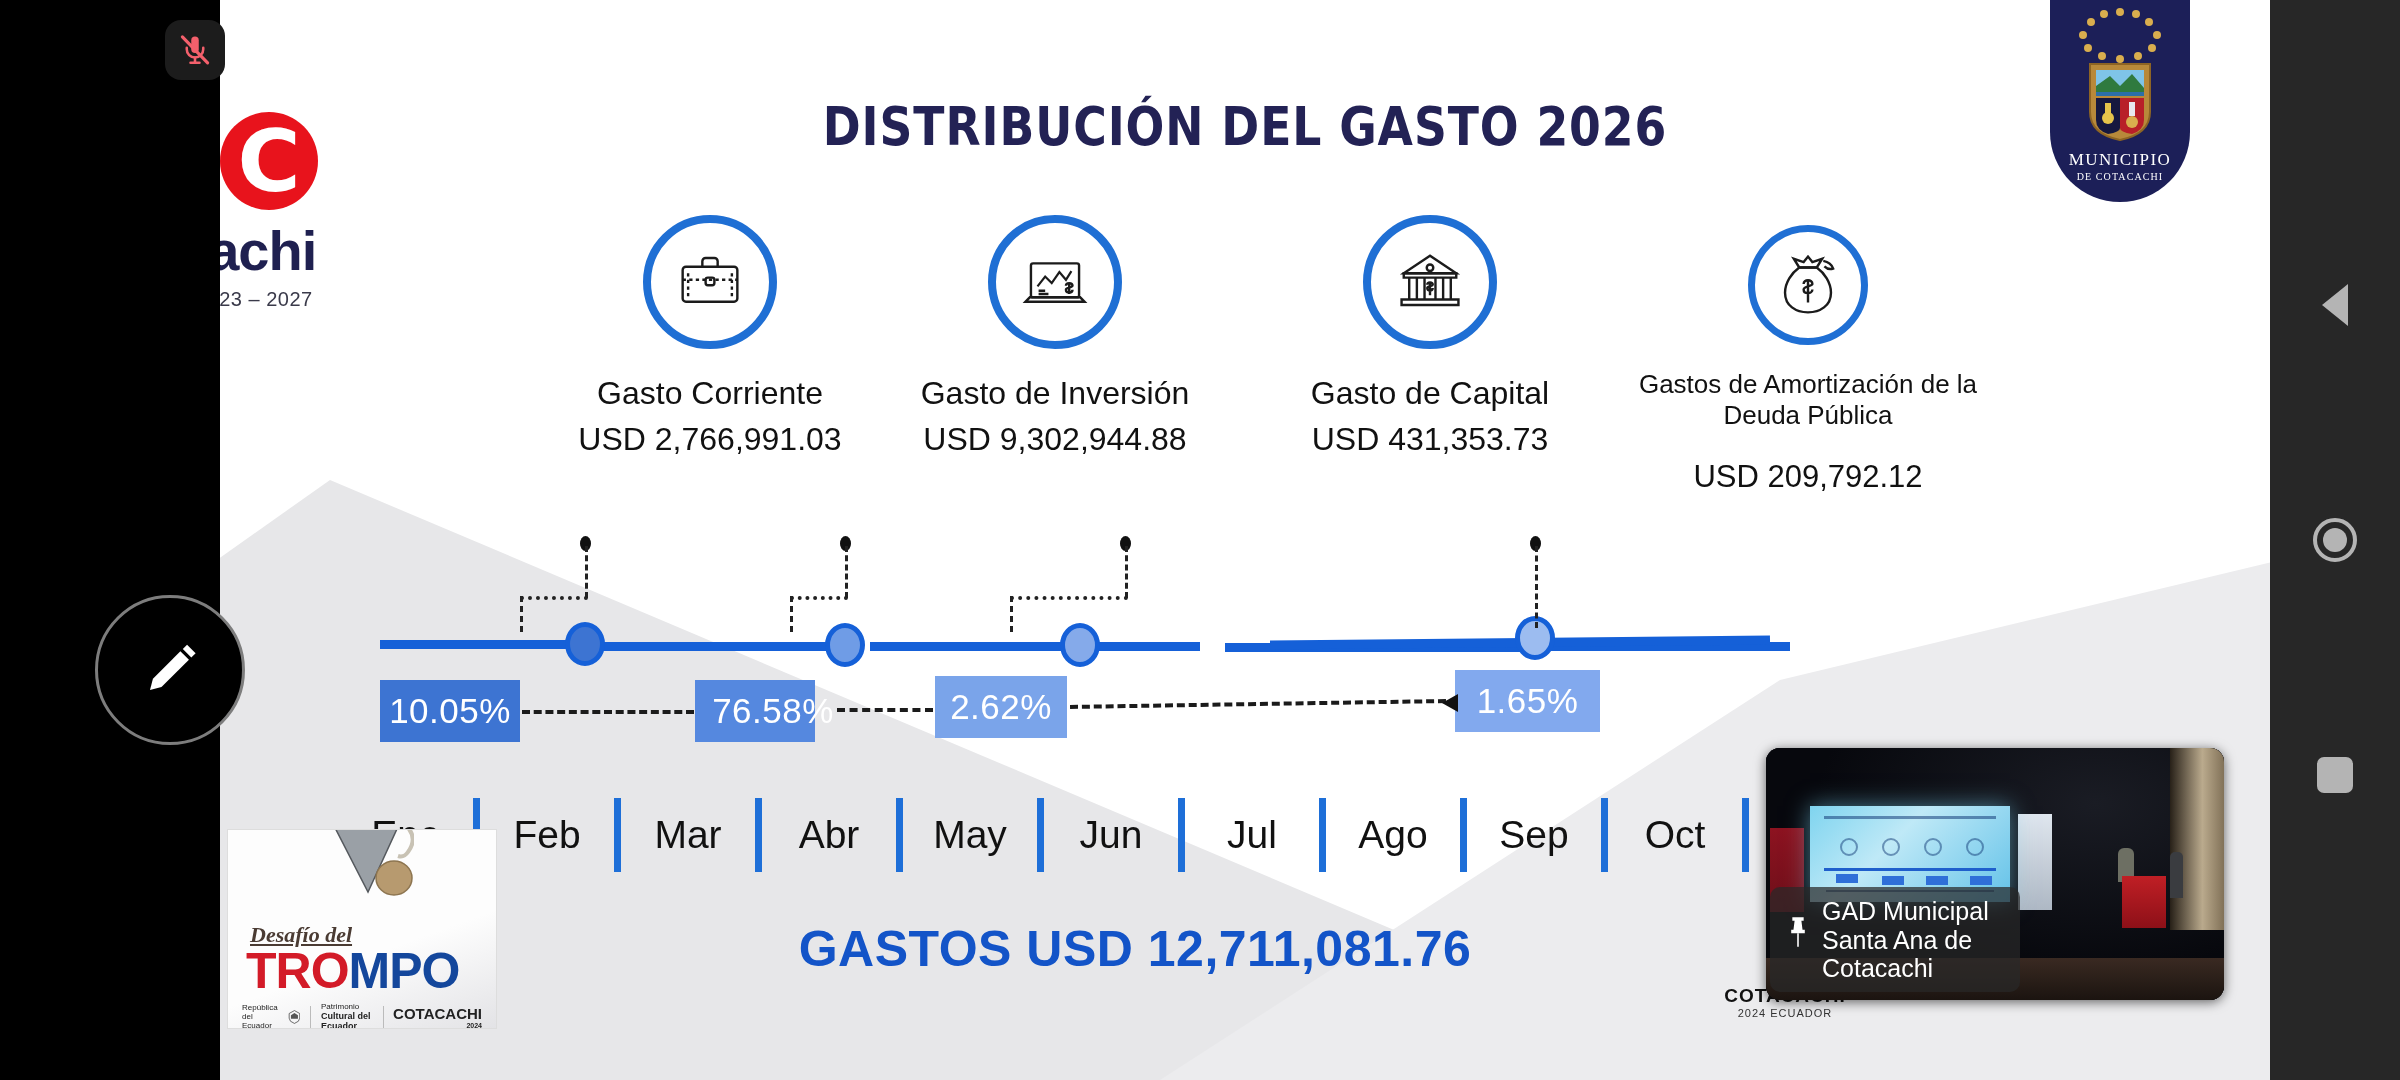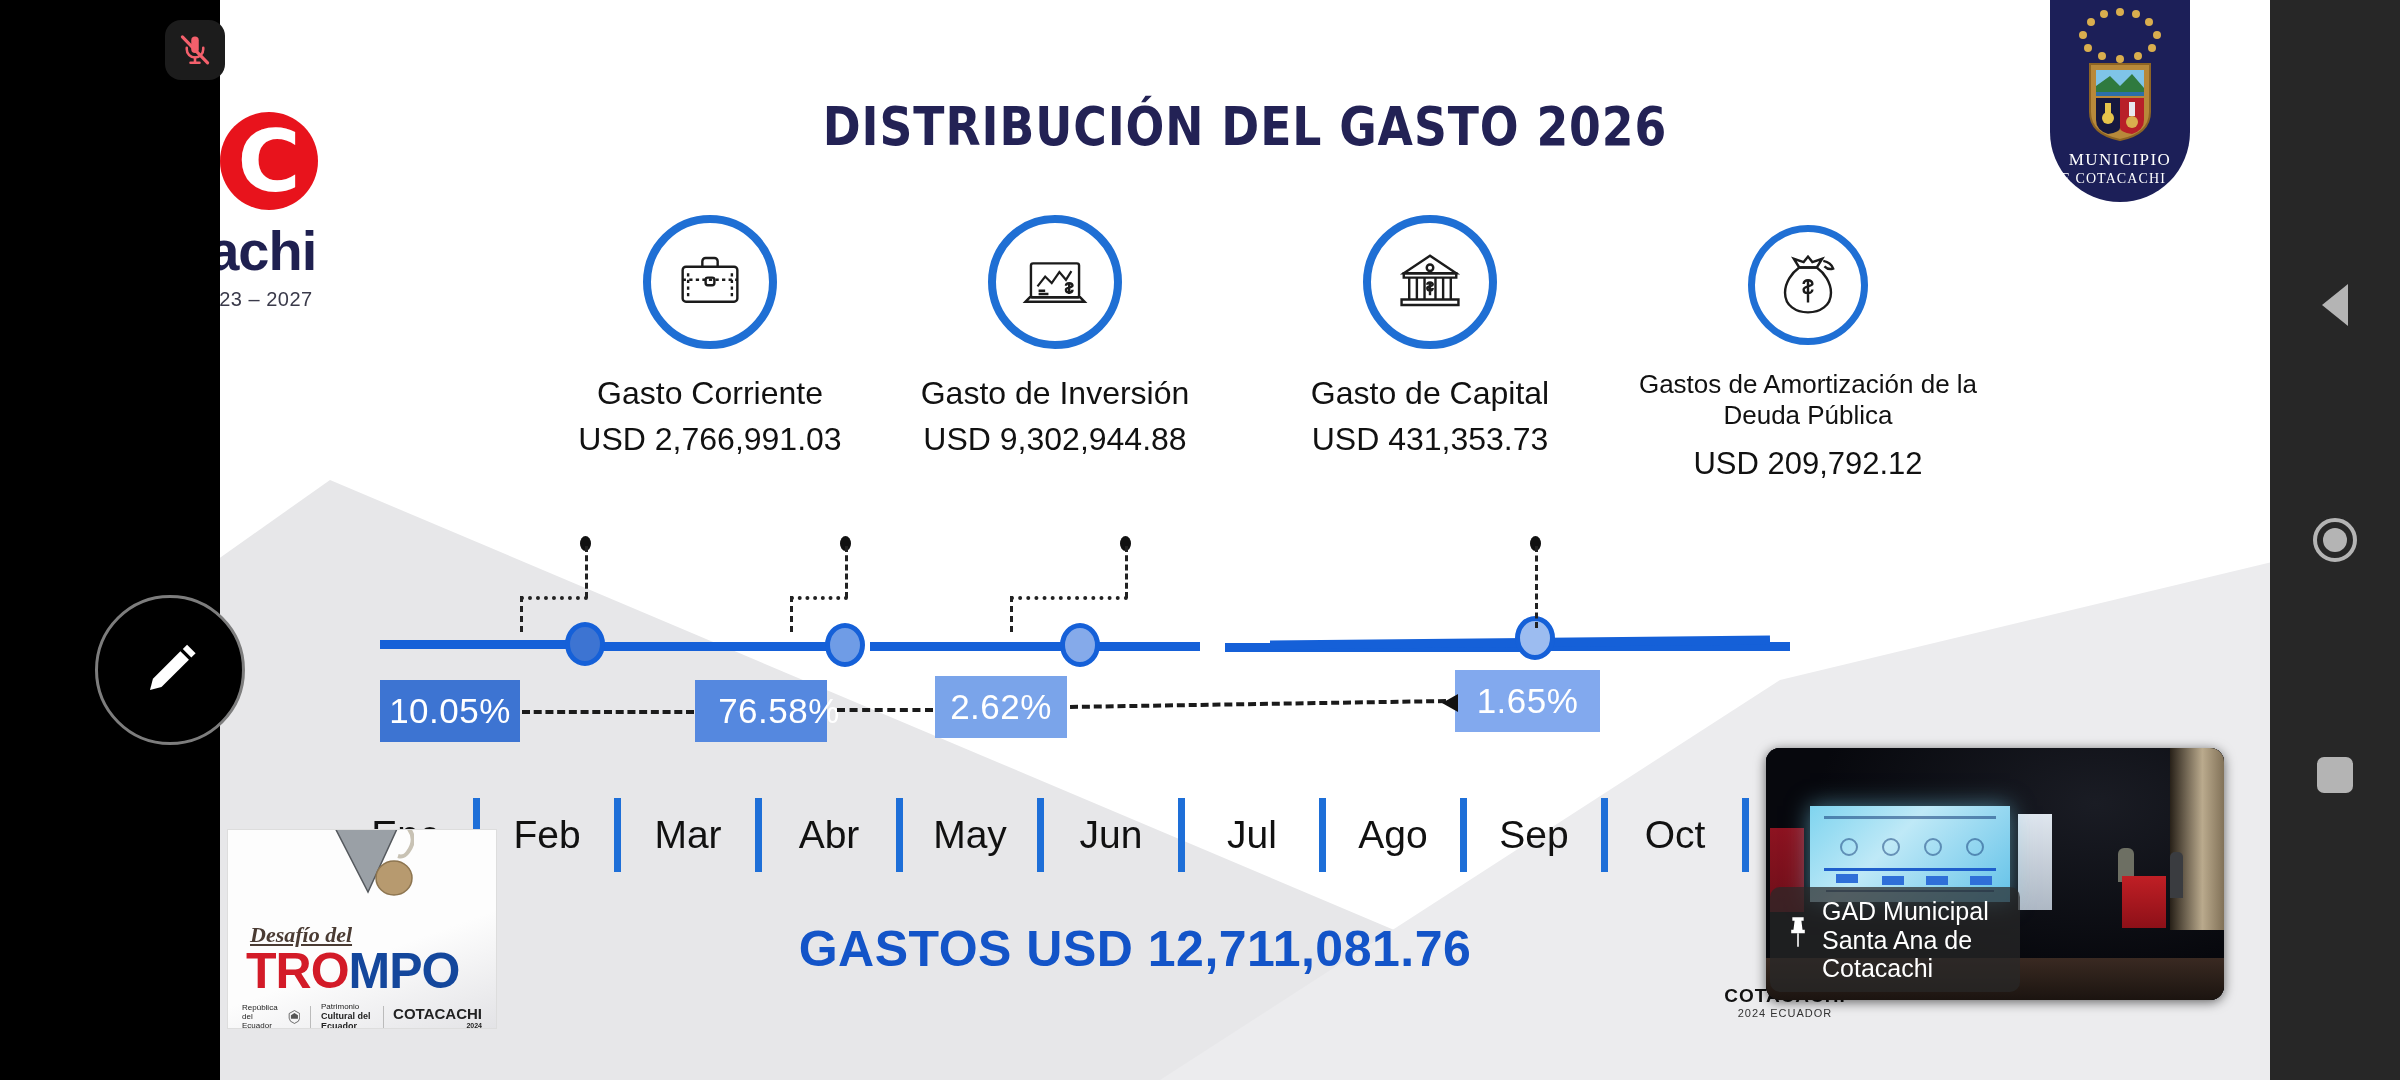--- a/index.html
+++ b/index.html
@@ -42,21 +42,21 @@
   .cat-ring svg { width:70px; height:70px; }
   .cat-name { margin-top:26px; font-size:32px; color:#111; line-height:1.18; font-weight:400; }
   .cat-amt { margin-top:8px; font-size:32px; color:#111; font-weight:400; }
 
   #cat-0 { left:330px; top:215px; width:320px; }
   #cat-1 { left:640px; top:215px; width:390px; }
   #cat-2 { left:1030px; top:215px; width:360px; }
   #cat-3 { left:1378px; top:215px; width:420px; }
   #cat-3 .cat-ring { width:120px; height:120px; border-width:7px; margin-top:10px; }
   #cat-3 .cat-name { font-size:26px; margin-top:24px; }
-  #cat-3 .cat-amt { font-size:31px; margin-top:16px; }
+  #cat-3 .cat-amt { font-size:31px; margin-top:29px; }
 
   
   #timeline { position:absolute; left:0; top:520px; width:2050px; height:200px; }
   .tl-line { position:absolute; height:9px; background:#1560d8; }
   .tl-node { position:absolute; width:40px; height:44px; border-radius:50%;
     border:5px solid #1560d8; }
   .tl-dot { position:absolute; width:11px; height:15px; border-radius:50%; background:#111; }
   .conn { position:absolute; border-left:3px dashed #222; }
   .conn-h { position:absolute; border-top:4px dotted #222; }
 
@@ -86,22 +86,22 @@
     letter-spacing:-1px; }
   #logo-sub { position:absolute; left:36px; top:228px; font-size:20px; color:#3a3a4a; letter-spacing:.5px; }
 
   
   #crest { position:absolute; left:1830px; top:-36px; width:140px; height:238px;
     background:#1c1f58; border-bottom-left-radius:70px; border-bottom-right-radius:70px; z-index:4; }
   #crest .stars { position:absolute; left:0; top:40px; width:140px; height:60px; }
   #crest .shield { position:absolute; left:38px; top:98px; width:64px; height:80px; }
   #crest .c1 { position:absolute; left:0; top:186px; width:140px; text-align:center;
     color:#fff; font-size:17px; letter-spacing:1.4px; font-family:"Liberation Serif", serif; }
-  #crest .c2 { position:absolute; left:0; top:207px; width:140px; text-align:left;
-    color:#fff; font-size:14px; letter-spacing:1.1px; font-family:"Liberation Serif", serif; }
+  #crest .c2 { position:absolute; left:0; top:207px; width:140px; text-align:center;
+    color:#fff; font-size:10px; letter-spacing:1.1px; font-family:"Liberation Serif", serif; }
 
   
   #poster { position:absolute; left:8px; top:830px; width:268px; height:198px;
     background:linear-gradient(160deg,#fdfdfd 60%,#e3e3e6); box-shadow:0 0 0 1px #ddd; overflow:hidden; }
   #poster .top-obj { position:absolute; left:90px; top:-12px; width:96px; height:108px; }
   #poster .desafio { position:absolute; left:22px; top:92px; font-size:22px; color:#4a3b33;
     font-family:"Liberation Serif", serif; font-style:italic; font-weight:bold;text-decoration:underline; }
   #poster .trompo { position:absolute; left:18px; top:112px; font-size:50px; font-weight:bold; letter-spacing:-1px; }
   #poster .trompo span.r { color:#d31b28; }
   #poster .trompo span.b { color:#14479c; }
@@ -298,21 +298,21 @@
       <div class="conn" style="left:905px; top:26px;  height:52px;"></div>
       <div class="conn-h" style="left:790px; top:76px;  width:118px;"></div>
       <div class="conn" style="left:790px; top:76px;  height:36px;"></div>
 
       <div class="conn" style="left:1315px; top:26px; height:82px;"></div>
     </div>
 
     <div class="pct" style="left: 160px; top: 680px; width: 140px; background: rgb(61, 116, 210);" id="pct0">
         <span>10.05%</span>
       </div>
-    <div class="pct" style="left: 475px; top: 680px; width: 132px; background: rgb(85, 136, 223); padding-left: 36px;" id="pct1">
+    <div class="pct" style="left: 475px; top: 680px; width: 120px; background: rgb(85, 136, 223); padding-left: 36px;" id="pct1">
         <span>76.58%</span>
       </div>
     <div class="pct" style="left: 715px; top: 676px; width: 132px; background: rgb(122, 164, 234);" id="pct2">
         <span>2.62%</span>
       </div>
     <div class="pct" style="left: 1235px; top: 670px; width: 145px; background: rgb(130, 169, 238);" id="pct3">
         <span>1.65%</span>
       </div>
 
     <div class="pct-link" style="left:302px; top:710px; width:172px;"></div>

